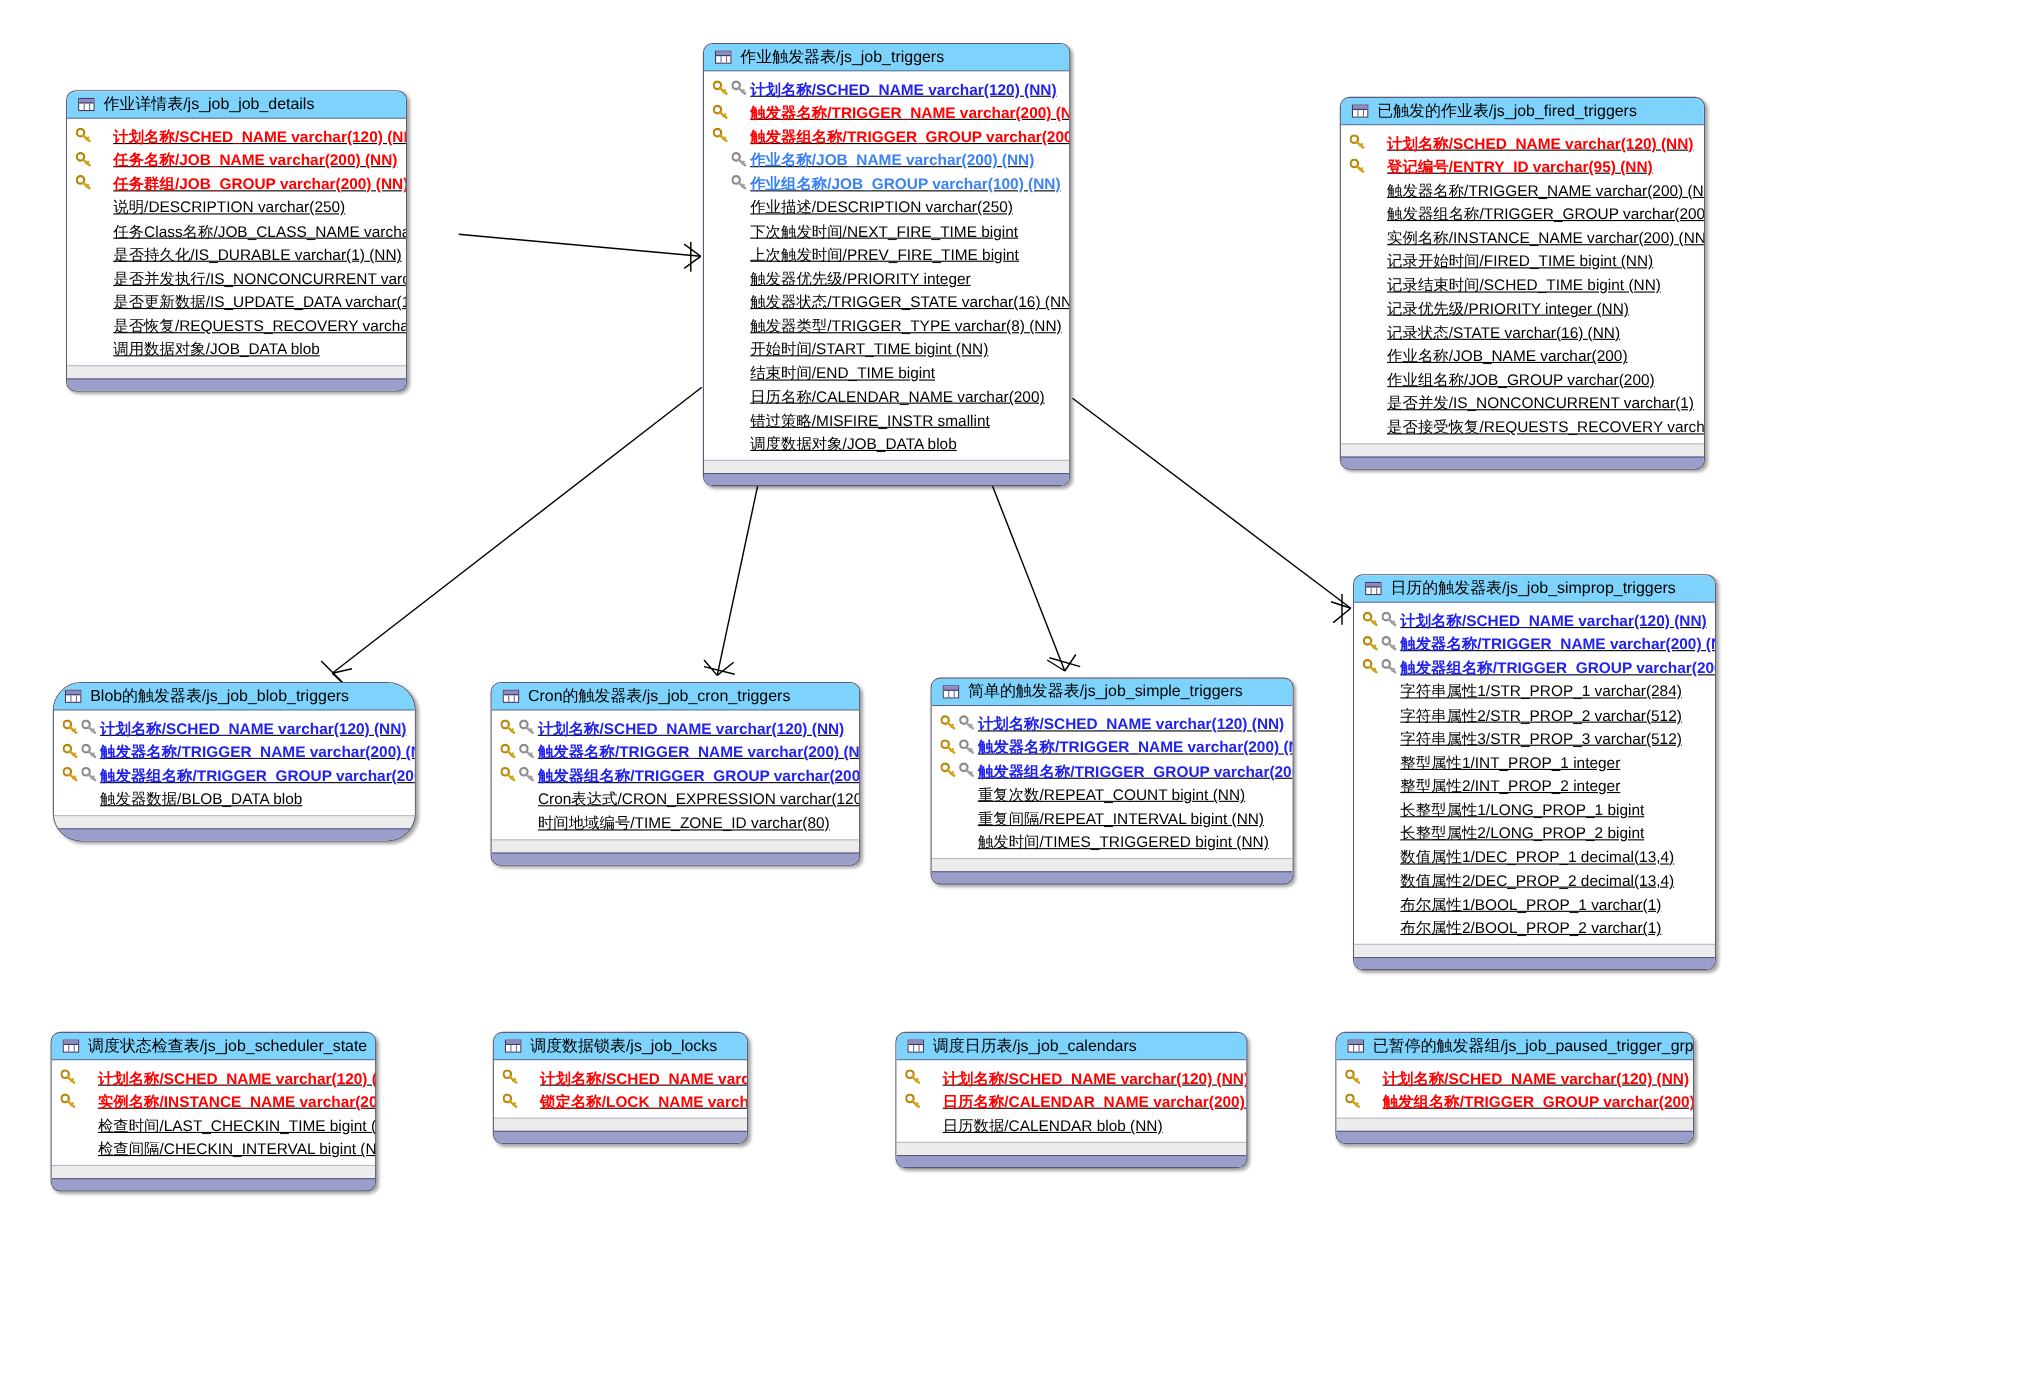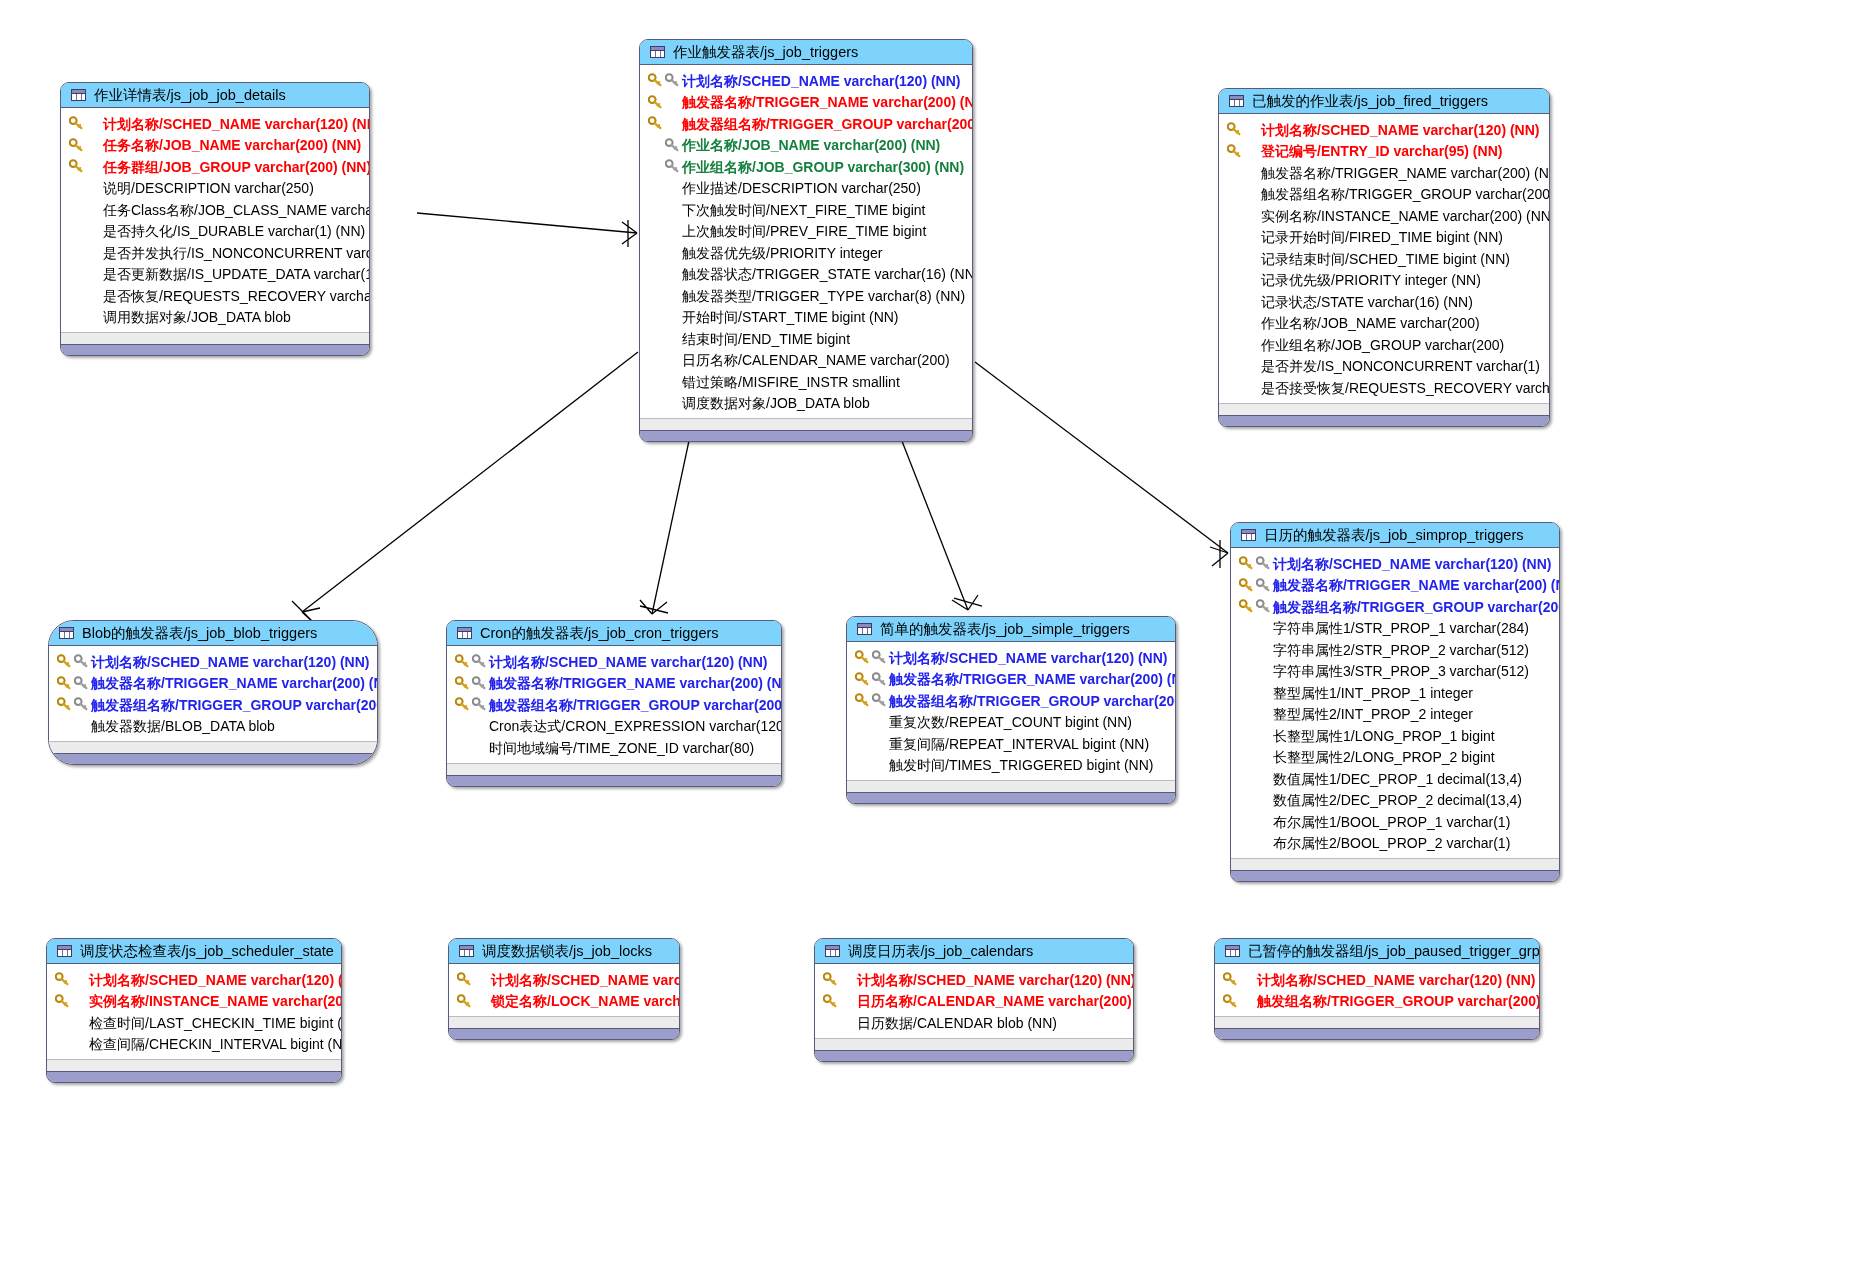--- a/index.html
+++ b/index.html
@@ -45,32 +45,33 @@
     content:"";position:absolute;left:4px;top:4px;bottom:0;width:1px;
     background:#6e6e96;
     box-shadow:5px 0 0 0 #6e6e96;
   }
   .ent-title{
     font-size:14.5px;color:#000000;white-space:nowrap;line-height:1;
   }
   .ent-body{
     padding:5px 0 4px 0;
     background:#ffffff;
+    text-decoration:underline;
   }
   .col-row{
     display:flex;align-items:center;
     height:21.5px;
     padding:0 10px 0 8px;
     white-space:nowrap;
   }
   .keyslot{width:17px;height:15px;flex:0 0 auto;position:relative;}
   .col-label{font-size:14px;line-height:1;}
   .col-label.pk{color:#ff0000;font-weight:bold;}
   .col-label.pkfk{color:#2222ee;font-weight:bold;}
-  .col-label.fk{color:#15803d;font-weight:bold;}
+  .col-label.fk{color:#3b82f6;font-weight:bold;}
   .col-label.plain{color:#000000;font-weight:normal;}
 
   .ent-foot{
     height:11px;background:#ececec;border-top:1px solid #b9b9c9;
   }
   .ent-bar{
     height:10px;background:#9b9dcb;border-top:1px solid #5a5a7a;
   }
   svg.key{display:block;}
 </style>
@@ -244,21 +245,21 @@
         <div class="col-row">
           <span class="keyslot"></span>
           <span class="keyslot">
             <svg class="key" width="15" height="14" viewBox="0 0 15 14">
               <circle cx="4.2" cy="4.6" r="3.4" fill="none" stroke="#8a8a8a" stroke-width="2"></circle>
               <circle cx="4.2" cy="4.6" r="1.1" fill="#ffffff"></circle>
               <path d="M6.3,6.9 L12.4,12.2" stroke="#9e9e9e" stroke-width="2.2" stroke-linecap="round"></path>
               <path d="M9.6,10.6 L11.2,9.0" stroke="#9e9e9e" stroke-width="2" stroke-linecap="round"></path>
             </svg>
           </span>
-          <span class="col-label fk">作业组名称/JOB_GROUP varchar(300) (NN)</span>
+          <span class="col-label fk">作业组名称/JOB_GROUP varchar(100) (NN)</span>
         </div>
         <div class="col-row">
           <span class="keyslot"></span>
           <span class="keyslot"></span>
           <span class="col-label plain">作业描述/DESCRIPTION varchar(250)</span>
         </div>
         <div class="col-row">
           <span class="keyslot"></span>
           <span class="keyslot"></span>
           <span class="col-label plain">下次触发时间/NEXT_FIRE_TIME bigint</span>

